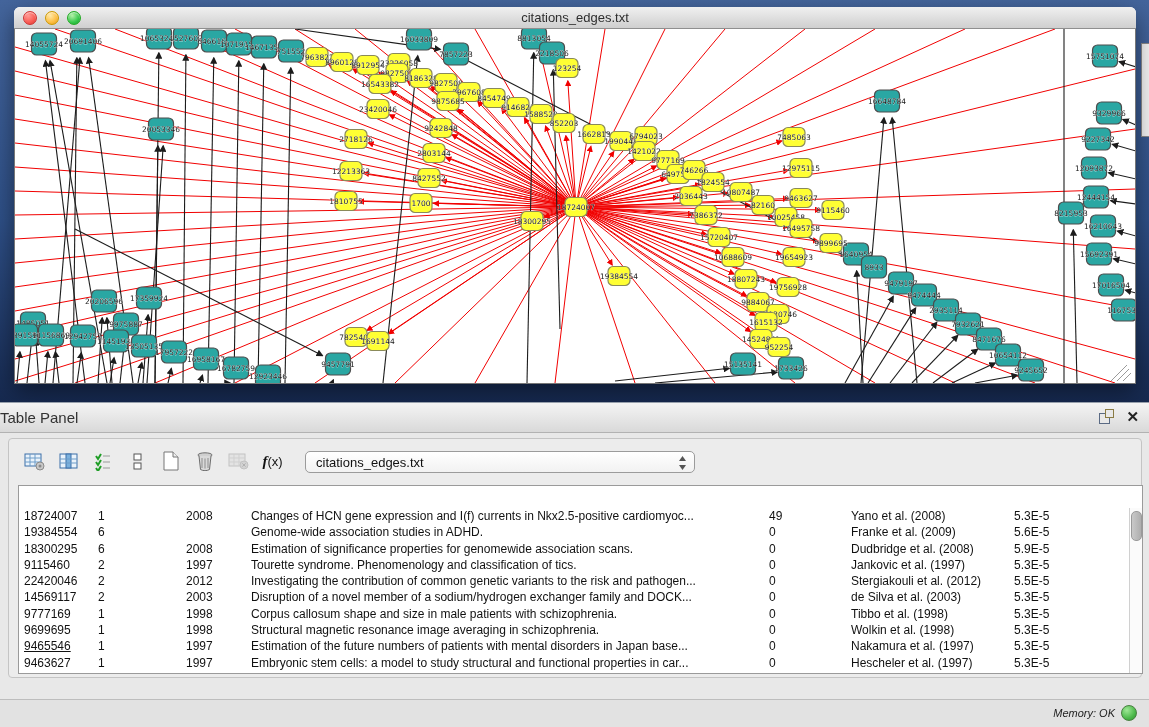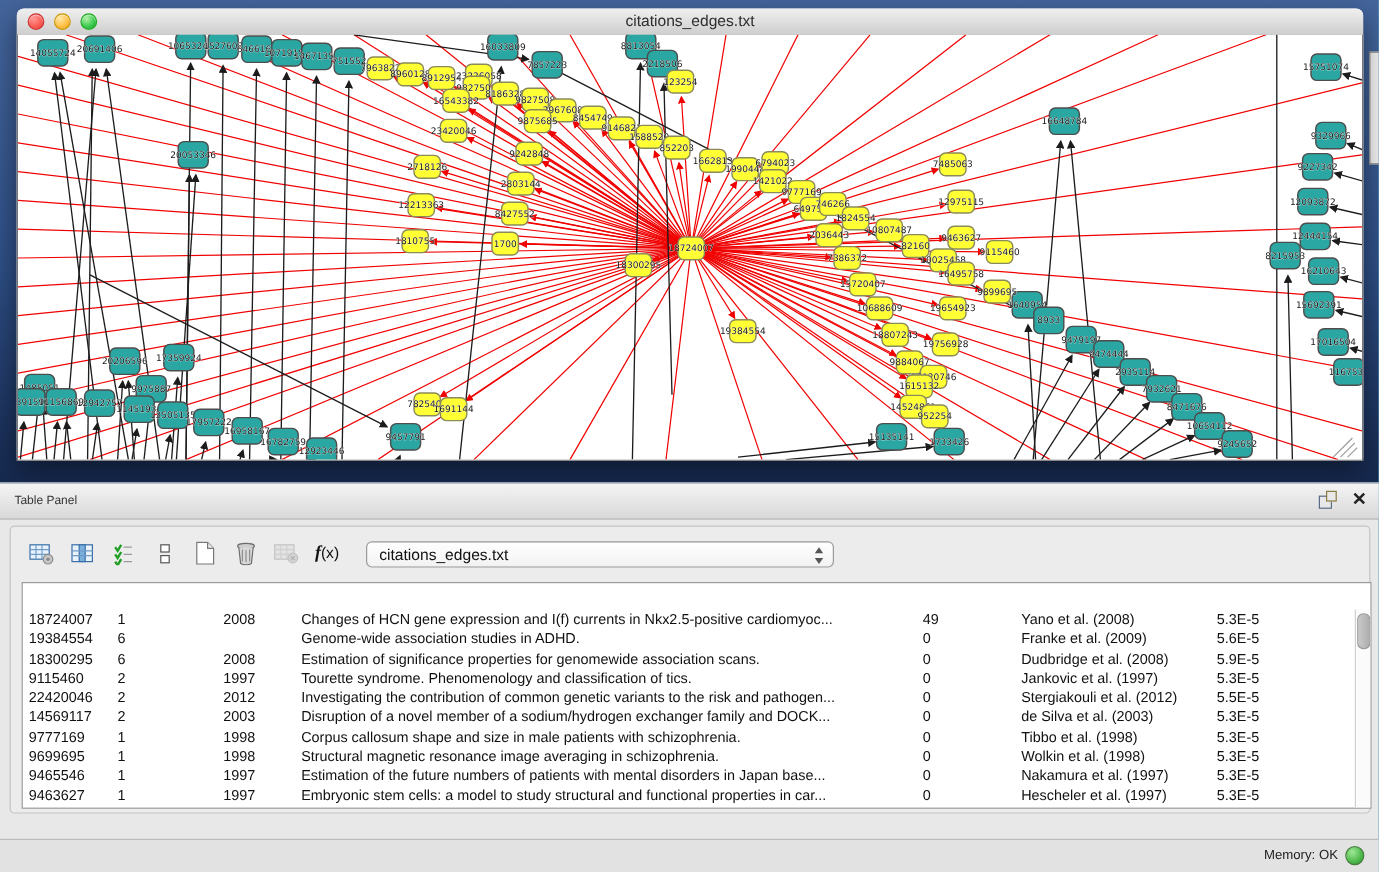--- a/index.html
+++ b/index.html
@@ -21,21 +21,21 @@
   .light{width:12px;height:12px;border-radius:50%;box-shadow:inset 0 1px 1px rgba(255,255,255,.6);}
   .l-red{background:radial-gradient(circle at 35% 30%,#ff9a96,#f95a52 60%,#d83a32);border:1px solid #c33;}
   .l-yel{background:radial-gradient(circle at 35% 30%,#ffe9a8,#fdbc40 60%,#dd9a20);border:1px solid #c90;}
   .l-grn{background:radial-gradient(circle at 35% 30%,#b4f0a8,#35c84a 60%,#1d9b33);border:1px solid #2a2;}
   .wtitle{text-align:center;font-size:13px;color:#2e2e2e;line-height:21px;}
   .canvas-wrap{position:relative;width:1120px;height:354px;border:1px solid #777;border-top:none;background:#fff;}
   
   .tpanel{position:absolute;left:0;top:402px;width:1149px;height:325px;background:#e8e8e8;}
   .tp-head{height:29px;background:linear-gradient(180deg,#f4f4f4,#d9d9d9);
            border-top:1px solid #97a0ac;border-bottom:1px solid #b2b2b2;position:relative;}
-  .tp-title{font-size:10px;color:#333;line-height:29px;padding-left:12px;}
+  .tp-title{font-size:15px;color:#333;line-height:29px;}
   .tp-icons{position:absolute;right:10px;top:6px;display:flex;gap:12px;align-items:center;}
   .float-ic{position:relative;width:15px;height:15px;}
   .float-ic .sq1{position:absolute;left:0;bottom:0;width:9px;height:9px;border:1.5px solid #5a6a84;background:#e8e8e8;}
   .float-ic .sq2{position:absolute;right:0;top:0;width:7px;height:7px;border:1.5px solid #8a7b43;background:#e8e8e8;}
   .close-x{font-size:15px;font-weight:bold;color:#222;line-height:15px;cursor:default;}
   .groupbox{position:absolute;left:8px;top:36px;width:1132px;height:238px;
             border:1px solid #c4c4c4;border-radius:4px;background:#ececec;}
   .toolbar{position:absolute;left:12px;top:8px;height:26px;display:flex;align-items:flex-end;gap:7px;}
   .tbtn{width:27px;height:24px;display:flex;align-items:center;justify-content:center;}
   .fx{font-size:13px;color:#111;}
@@ -59,21 +59,21 @@
   .vthumb{position:absolute;left:1px;top:3px;width:9px;height:28px;border-radius:5px;
           background:linear-gradient(90deg,#c9c9c9,#aeaeae);border:1px solid #9a9a9a;}
   .tabs{position:absolute;left:428px;top:274px;display:flex;height:21px;
         border:1px solid #a6a6a6;border-radius:6px;overflow:hidden;background:#fbfbfb;
         box-shadow:0 1px 0 rgba(255,255,255,.7);}
   .tab{padding:0 16px;font-size:13px;line-height:21px;color:#222;border-right:1px solid #b5b5b5;}
   .tab.sel{background:linear-gradient(180deg,#8a8a8a,#6b6b6b);color:#f4f4f4;border-right:1px solid #666;}
   .tab:last-child{border-right:none;}
   .statusbar{position:absolute;left:0;top:699px;width:1149px;height:28px;background:#e2e2e2;
              border-top:1px solid #bdbdbd;}
-  .mem{position:absolute;right:34px;top:7px;font-size:11px;color:#222;}
+  .mem{position:absolute;right:34px;top:7px;font-size:11px;color:#222;font-style:italic;}
   .memdot{position:absolute;right:12px;top:5px;width:14px;height:14px;border-radius:50%;
           background:radial-gradient(circle at 35% 30%,#9fe896,#4db94b 60%,#2f8f32);
           border:1px solid #47803f;}
   svg text{font-family:"DejaVu Sans",sans-serif;}
 </style>
 </head>
 <body>
 
 <div class="stage">
   <div class="desktop"></div>
@@ -837,21 +837,21 @@
             <div class="tr">
               <div class="td" style="width: 74px;">9699695</div>
               <div class="td" style="width: 88px;">1</div>
               <div class="td" style="width: 65px;">1998</div>
               <div class="td" style="width: 518px;">Structural magnetic resonance image averaging in schizophrenia.</div>
               <div class="td" style="width: 82px;">0</div>
               <div class="td" style="width: 163px;">Wolkin et al. (1998)</div>
               <div class="td" style="width: 85px;">5.3E-5</div>
             </div>
             <div class="tr">
-              <div class="td" style="width: 74px;">9465546</div>
+              <div class="td" style="width: 74px; text-decoration: underline;">9465546</div>
               <div class="td" style="width: 88px;">1</div>
               <div class="td" style="width: 65px;">1997</div>
               <div class="td" style="width: 518px;">Estimation of the future numbers of patients with mental disorders in Japan base...</div>
               <div class="td" style="width: 82px;">0</div>
               <div class="td" style="width: 163px;">Nakamura et al. (1997)</div>
               <div class="td" style="width: 85px;">5.3E-5</div>
             </div>
             <div class="tr">
               <div class="td" style="width: 74px;">9463627</div>
               <div class="td" style="width: 88px;">1</div>

